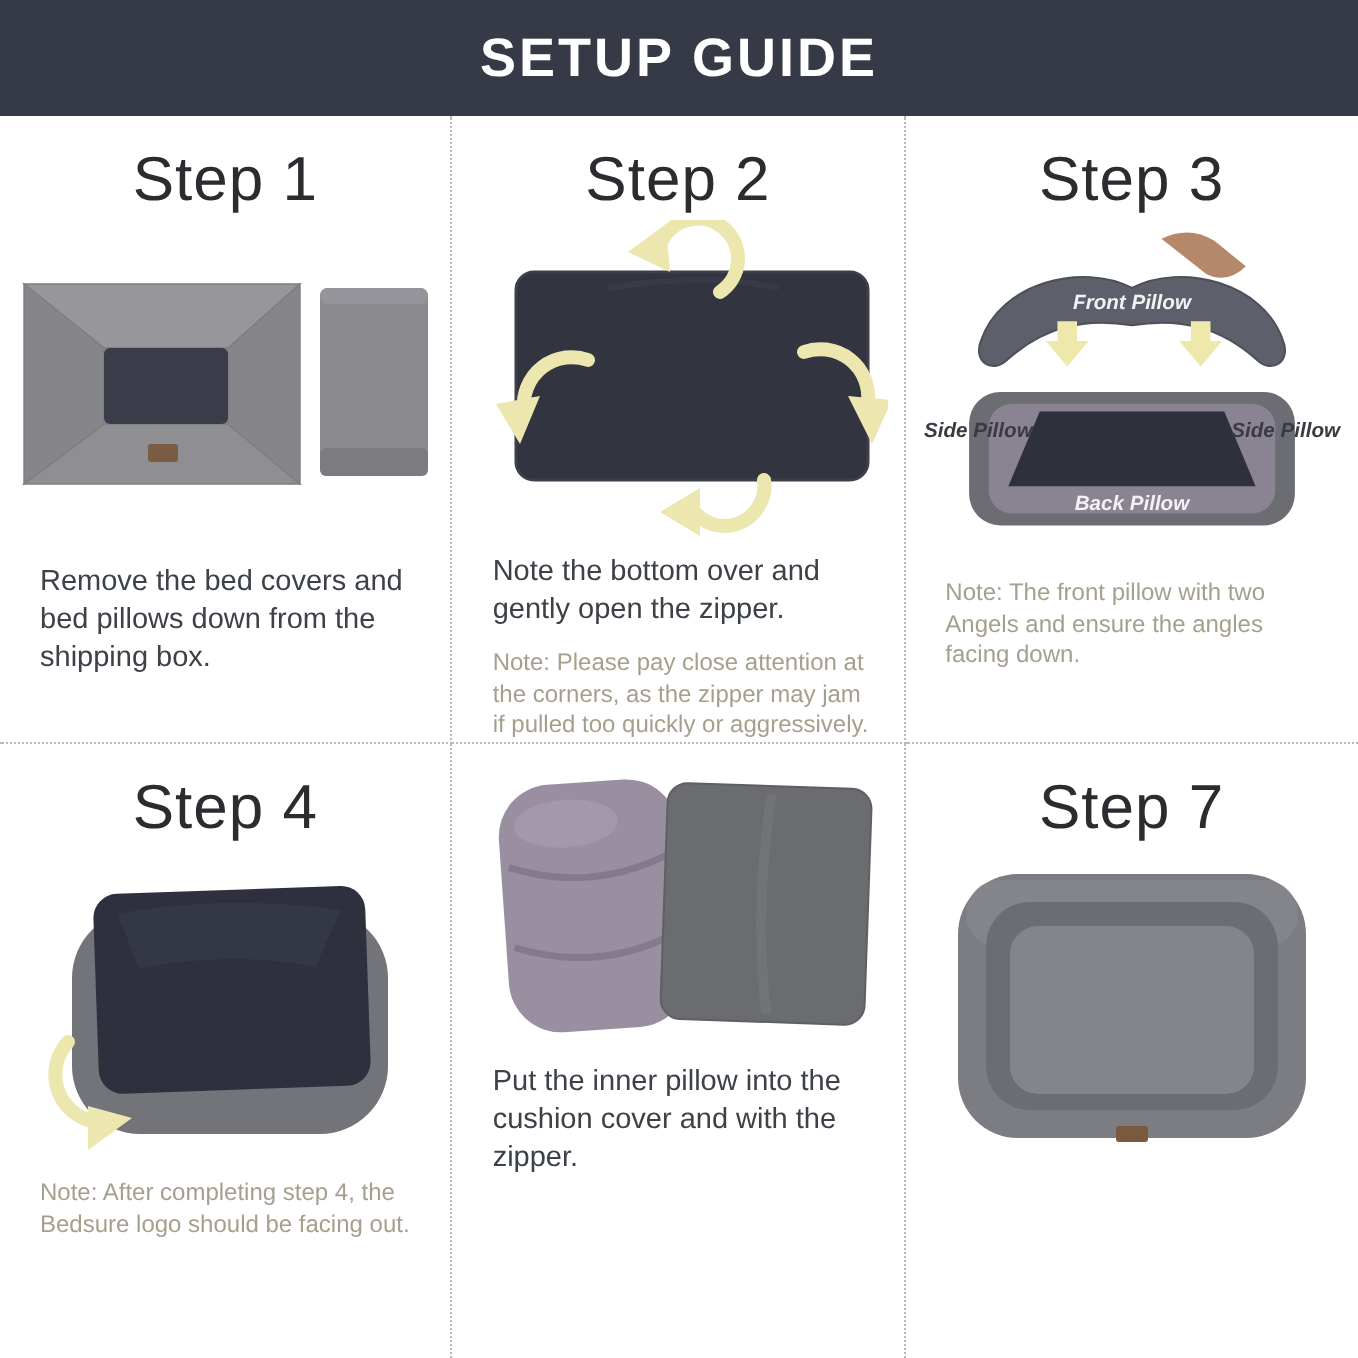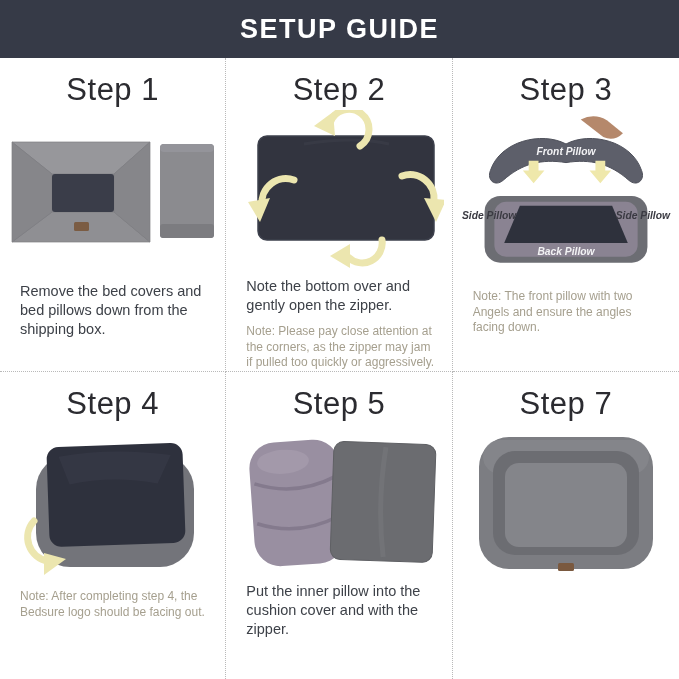--- a/index.html
+++ b/index.html
@@ -143,21 +143,20 @@
             <polygon points="36,128 58,134 36,150" fill="#ece6af"></polygon>
           </g>
         </svg>
       </div>
       <div class="txt">
         <p class="note">Note: After completing step 4, the Bedsure logo should be facing out.</p>
       </div>
     </div>
 
     <div class="cell row2 col2">
-      <div class="step-title">Step 5</div>
       <div class="art">
         <svg width="210" height="152" viewBox="0 0 210 152">
 
           <g transform="rotate(-4 62 80)">
             <rect x="18" y="16" width="90" height="124" rx="26" fill="#998fa1"></rect>
             <path d="M 22,56 Q 63,72 104,54" stroke="#7e7488" stroke-width="3.5" fill="none" opacity="0.8"></path>
             <path d="M 22,96 Q 63,112 104,94" stroke="#7e7488" stroke-width="3.5" fill="none" opacity="0.8"></path>
             <ellipse cx="52" cy="36" rx="26" ry="12" fill="#a79dae" opacity="0.7"></ellipse>
           </g>
 

